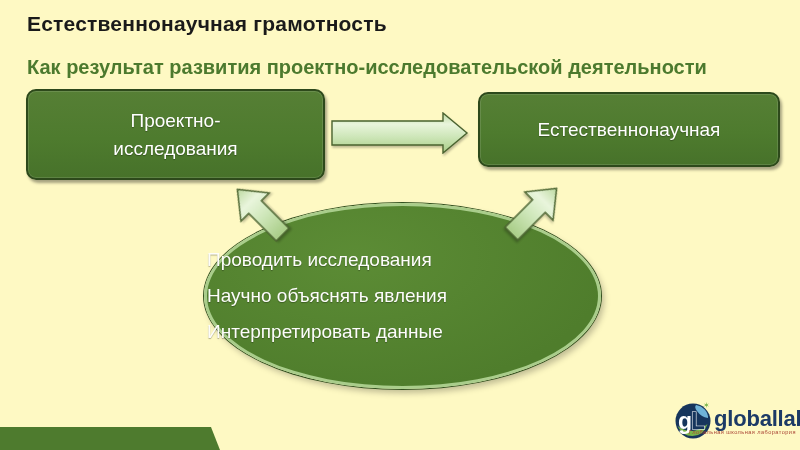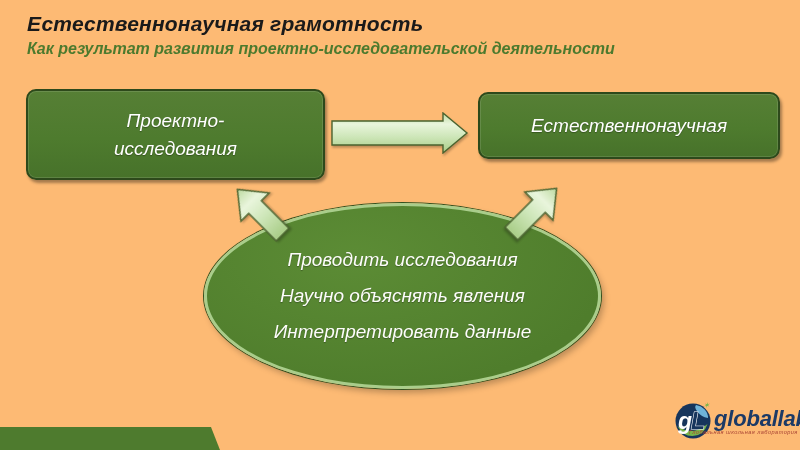--- a/index.html
+++ b/index.html
@@ -1,48 +1,48 @@
 <!DOCTYPE html>
 <html><head>
 <meta charset="utf-8">
 <style>
   * { margin:0; padding:0; box-sizing:border-box; }
   body { background:#888; font-family:"Liberation Sans", sans-serif; }
   .slide {
-    position:relative; width:800px; height:450px; background:#fdba74;
-    overflow:hidden; margin:0 auto;font-style:italic;
+    position:relative; width:800px; height:450px; background:#fef9c3;
+    overflow:hidden; margin:0 auto;
   }
   
   .title {
     position:absolute; left:27px; top:12px;
     font-size:21px; font-weight:700; color:#1a1a1a; letter-spacing:0.2px;
   }
   .subtitle {
-    position:absolute; left:27px; top:40px;
-    font-size:16px; font-weight:700; color:#4c7a2e;
+    position:absolute; left:27px; top:56px;
+    font-size:20px; font-weight:700; color:#4c7a2e;
   }
   
   .gbox {
     position:absolute; border:2px solid #2d491b; border-radius:10px;
     background:linear-gradient(180deg,#567f35 0%, #4e7b2e 55%, #47722a 100%);
     box-shadow:2px 3px 3px rgba(0,0,0,.35), inset 0 0 0 1px rgba(255,255,255,.12);
     color:#ffffff; text-align:center;
     display:flex; flex-direction:column; justify-content:center;
     font-size:19px; line-height:28px; text-shadow:0 1px 1px rgba(0,0,0,.3);
   }
   .box-left  { left:26px;  top:89px; width:299px; height:91px; }
-  .box-right { left:478px; top:92px; width:302px; height:67px; }
+  .box-right { left:478px; top:92px; width:302px; height:75px; }
   
   .ellipse {
     position:absolute; left:204px; top:203px; width:397px; height:186px;
     border-radius:50%;
     background:radial-gradient(ellipse at 38% 28%, #5c8c35 0%, #4f7d2c 75%);
     border:3px solid #a9cd8b;
     box-shadow:0 0 0 1px #33511f, 3px 4px 6px rgba(0,0,0,.25);
-    color:#fdfdfb; text-align:center;
+    color:#fdfdfb; 
     display:flex; flex-direction:column; justify-content:center;
     font-size:19px; line-height:36px; text-shadow:0 1px 1px rgba(0,0,0,.3);
     z-index:1;
   }
   
   .arrow-svg { position:absolute; z-index:2; filter:drop-shadow(1px 2px 1px rgba(0,0,0,.25)); }
   .arrow-right-big { left:331px; top:112px; }
   .arrow-up-left   { left:238px; top:179px; transform:rotate(-45deg); }
   .arrow-up-right  { left:512px; top:178px; transform:rotate(45deg); }
   

